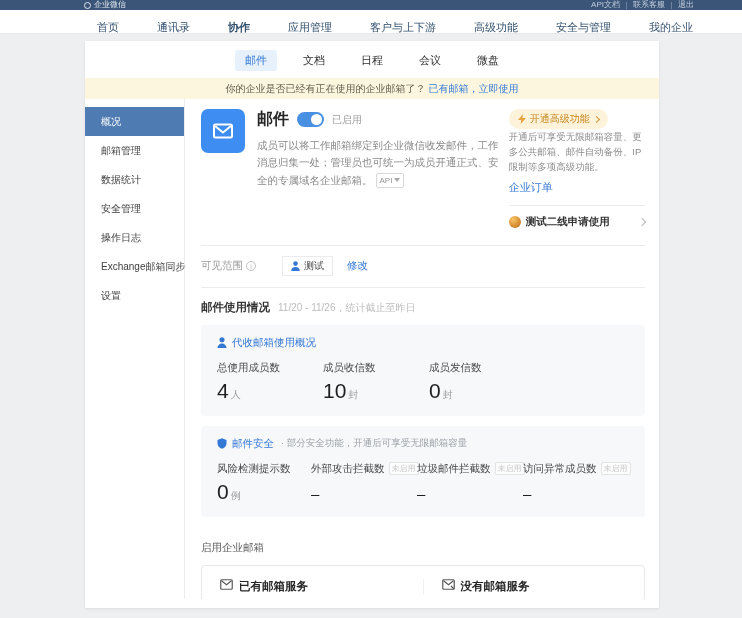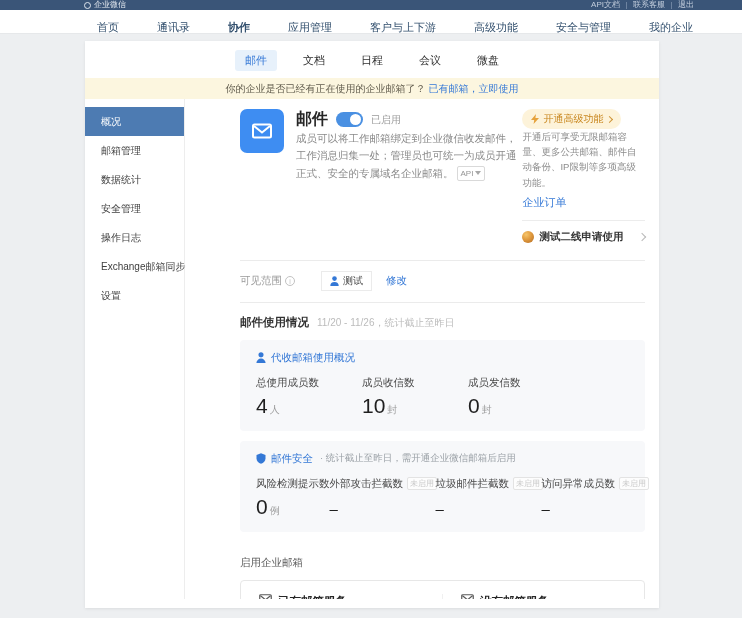--- a/index.html
+++ b/index.html
@@ -23,39 +23,39 @@
   
   .panel { position:absolute; left:85px; top:41px; width:574px; height:567px; background:#fff; box-shadow:0 1px 3px rgba(0,0,0,.08); }
 
   .tabs { display:flex; justify-content:center; align-items:center; gap:16px; padding:9px 0 7px; }
   .tab { font-size:11px; color:#303030; padding:3px 10px; border-radius:3px; cursor:pointer; }
   .tab.active { background:#e7f1fb; color:#3478d6; }
 
   .notice { height:21px; line-height:21px; background:#fcf6df; text-align:center; font-size:10px; color:#5f5a4b; }
   .notice a { color:#3478d6; text-decoration:none; cursor:pointer; }
 
-  .body-row { display:flex; height:500px;gap:39px; }
+  .body-row { display:flex; height:500px; }
 
   
   .side { width:100px; border-right:1px solid #ededed; padding-top:8px; flex-shrink:0; }
   .side-item { height:29px; line-height:29px; padding-left:16px; font-size:10px; color:#404040; cursor:pointer; white-space:nowrap; }
   .side-item.active { background:#4d7bb2; color:#fff; }
 
   
   .content { flex:1; padding:10px 14px 0 16px; overflow:hidden; }
 
   .head-row { display:flex; }
   .appicon { width:44px; height:44px; border-radius:7px; background:#3e8df2; display:flex; align-items:center; justify-content:center; flex-shrink:0; }
   .head-mid { width:292px; margin-left:12px; }
   .title-line { display:flex; align-items:center; gap:8px; }
   .app-title { font-size:16px; font-weight:bold; color:#262626; }
   .toggle { width:27px; height:15px; border-radius:8px; background:#4a90e2; position:relative; cursor:pointer; }
   .toggle .knob { position:absolute; top:2px; right:2px; width:11px; height:11px; border-radius:50%; background:#fff; }
   .status-txt { font-size:10px; color:#9b9b9b; }
-  .app-desc { font-size:10.5px; color:#8a8a8a; line-height:1.65; }
+  .app-desc { margin-top:7px; font-size:10.5px; color:#8a8a8a; line-height:1.65; }
   .api-badge { display:inline-flex; align-items:center; gap:2px; border:1px solid #d9d9d9; border-radius:2px; color:#959595; font-size:8px; padding:0 3px; margin-left:3px; vertical-align:1px; cursor:pointer; }
   .caret-down { width:0; height:0; border-left:3px solid transparent; border-right:3px solid transparent; border-top:4px solid #a8a8a8; display:inline-block; }
 
   .head-right { margin-left:auto; width:158px; }
   .pill { display:inline-flex; align-items:center; gap:4px; background:#fdf3da; border-radius:10px; padding:3px 9px; font-size:10px; color:#c8861e; cursor:pointer;text-align:right; }
   .chev { width:5px; height:5px; border-top:1.5px solid #cf9436; border-right:1.5px solid #cf9436; transform:rotate(45deg); display:inline-block; }
   .premium-desc { font-size:9.5px; color:#8c8c8c; line-height:1.6; }
   .order-link { display:inline-block; margin-top:5px; font-size:11px; color:#3478d6; text-decoration:none; cursor:pointer; }
   .mini-div { border-top:1px solid #ececec; margin:10px 0 9px; }
   .trial-row { display:flex; align-items:center; gap:5px; cursor:pointer; }
@@ -240,21 +240,21 @@
             </div>
           </div>
         </div>
 
         <div class="stat-card">
           <div class="card-head">
             <svg width="10" height="11" viewBox="0 0 10 11">
               <path d="M5,0.3 L9.5,2 V5.2 C9.5,8 7.6,10 5,10.8 C2.4,10 0.5,8 0.5,5.2 V2 Z" fill="#3478d6"></path>
             </svg>
             <span>邮件安全</span>
-            <span class="card-note">· 统计截止至昨日，需开通企业微信邮箱后启用</span>
+            <span class="card-note">· 部分安全功能，开通后可享受无限邮箱容量</span>
           </div>
           <div class="stats-row">
             <div class="stat-col">
               <div class="stat-label">风险检测提示数</div>
               <div class="stat-value"><span>0</span><span class="stat-unit">例</span></div>
             </div>
             <div class="stat-col">
               <div class="stat-label">
                   <span>外部攻击拦截数</span>
                   <span class="na-badge">未启用</span>

